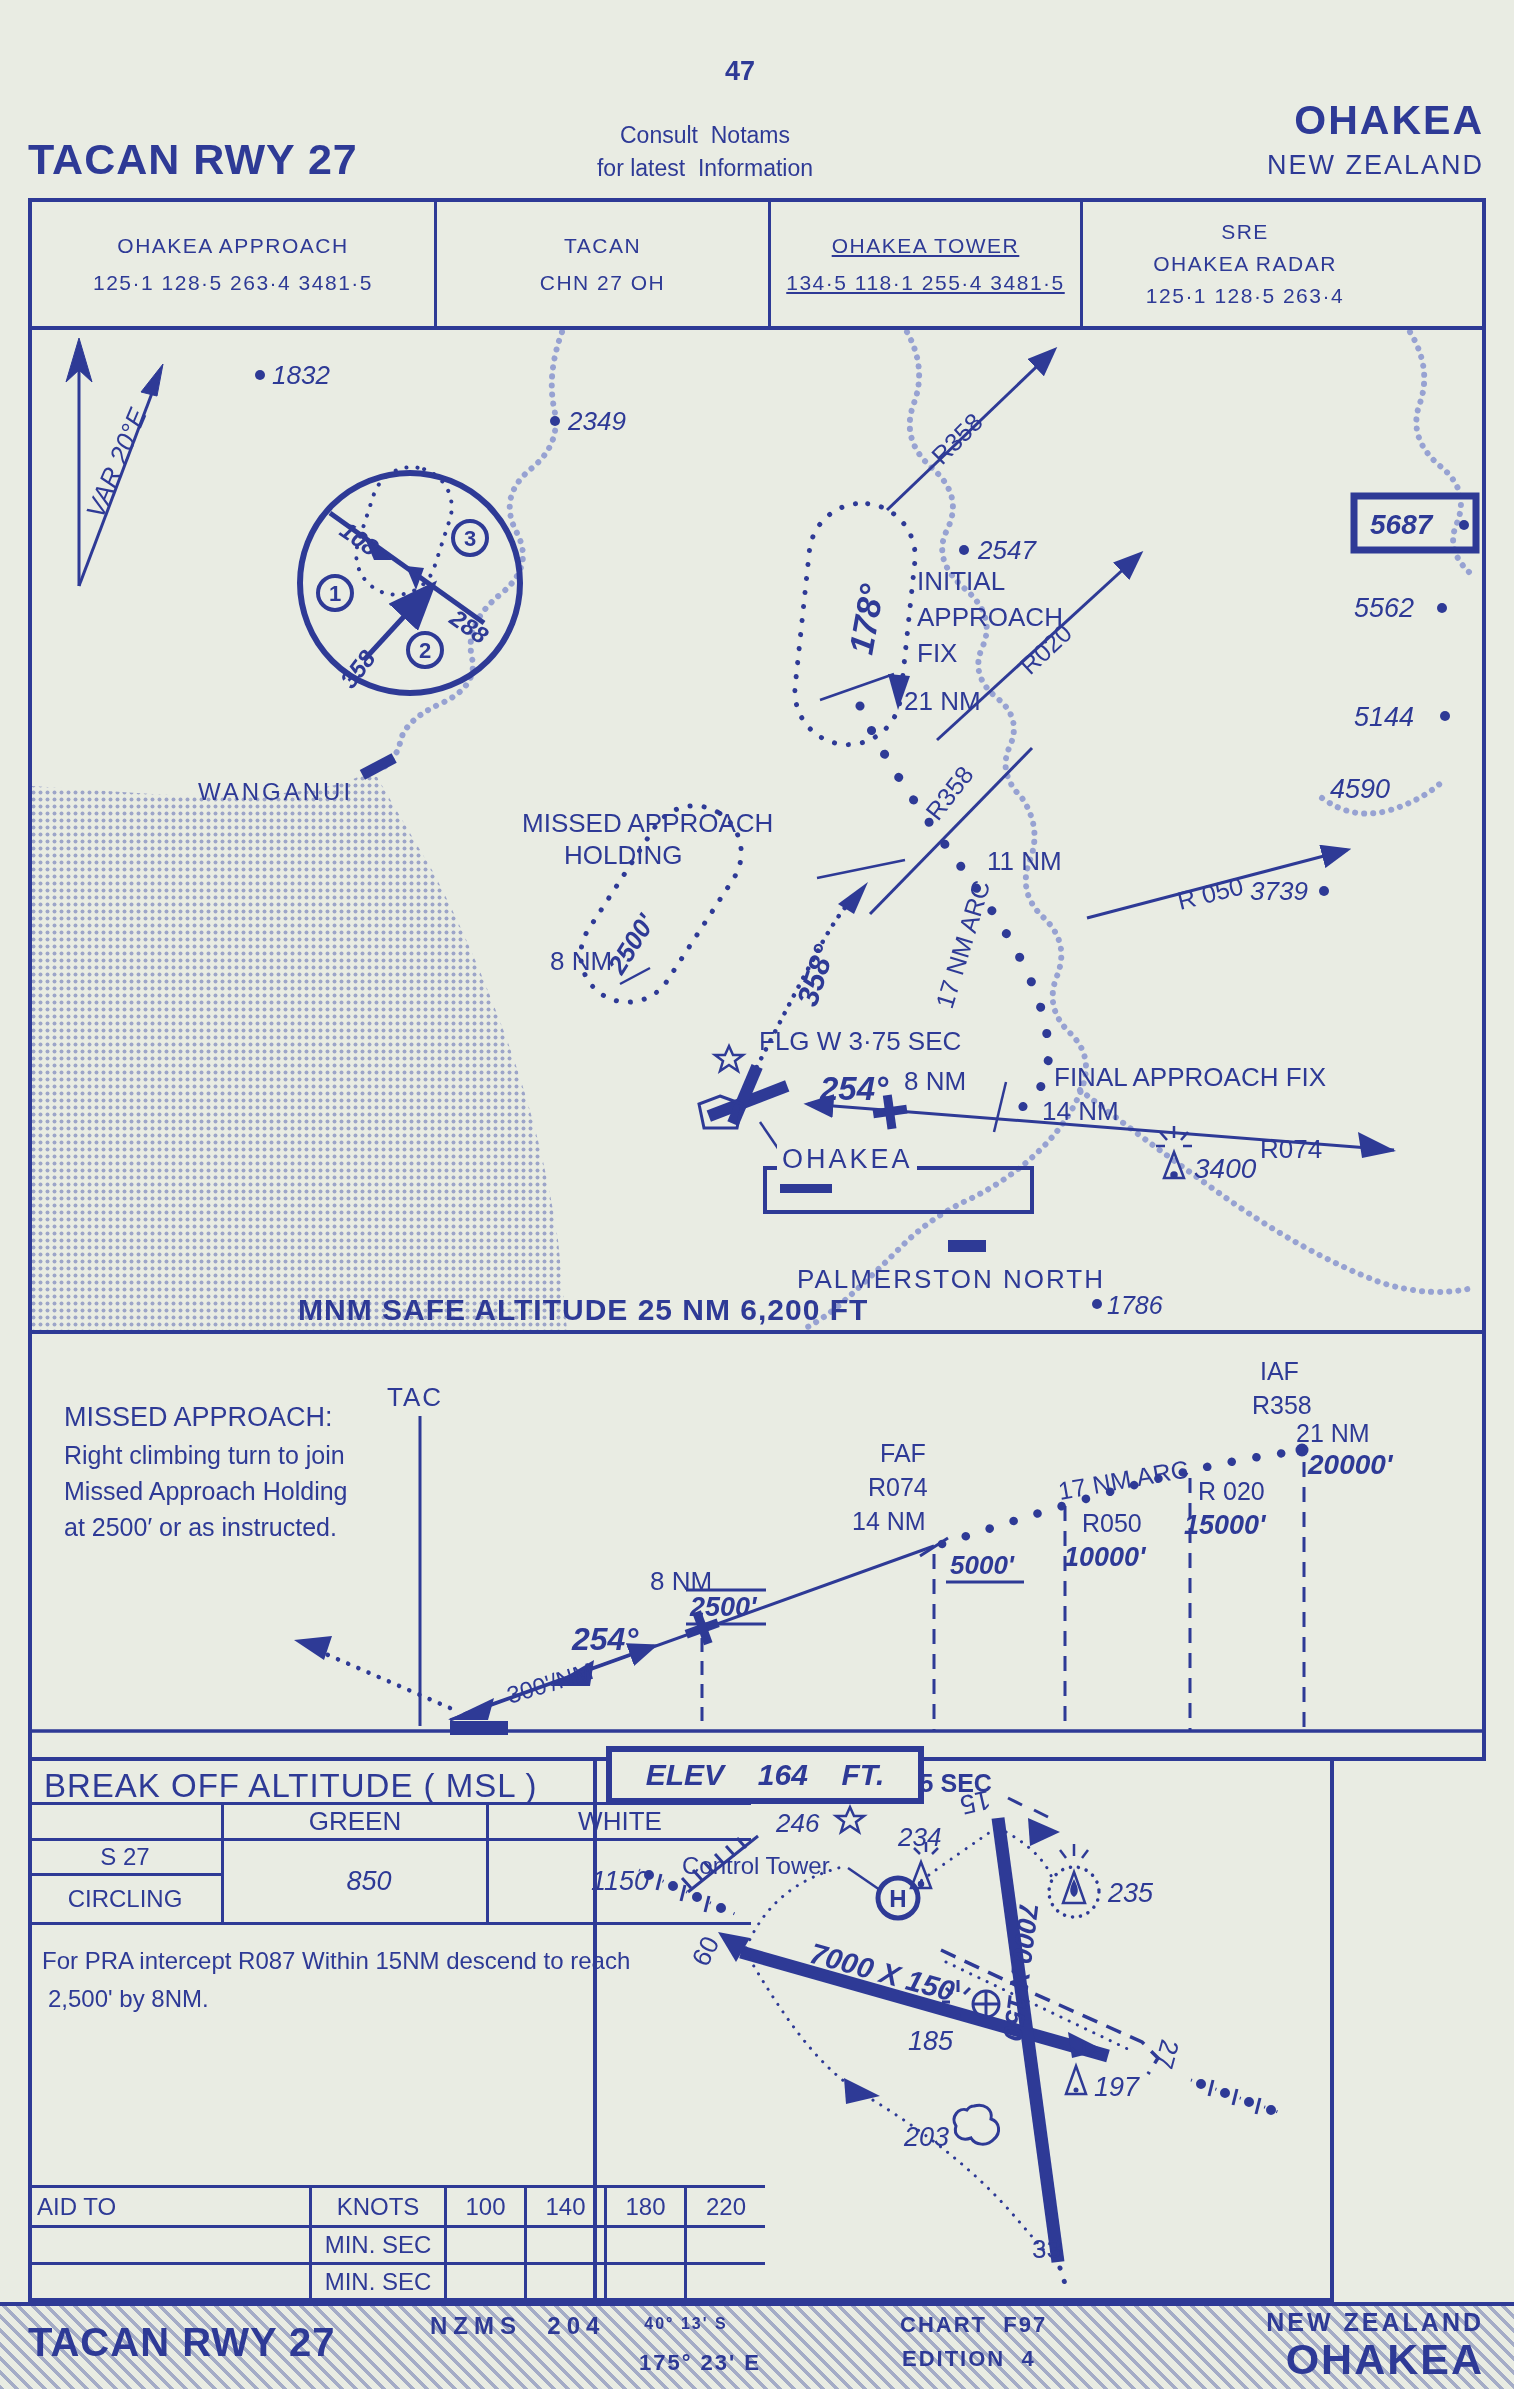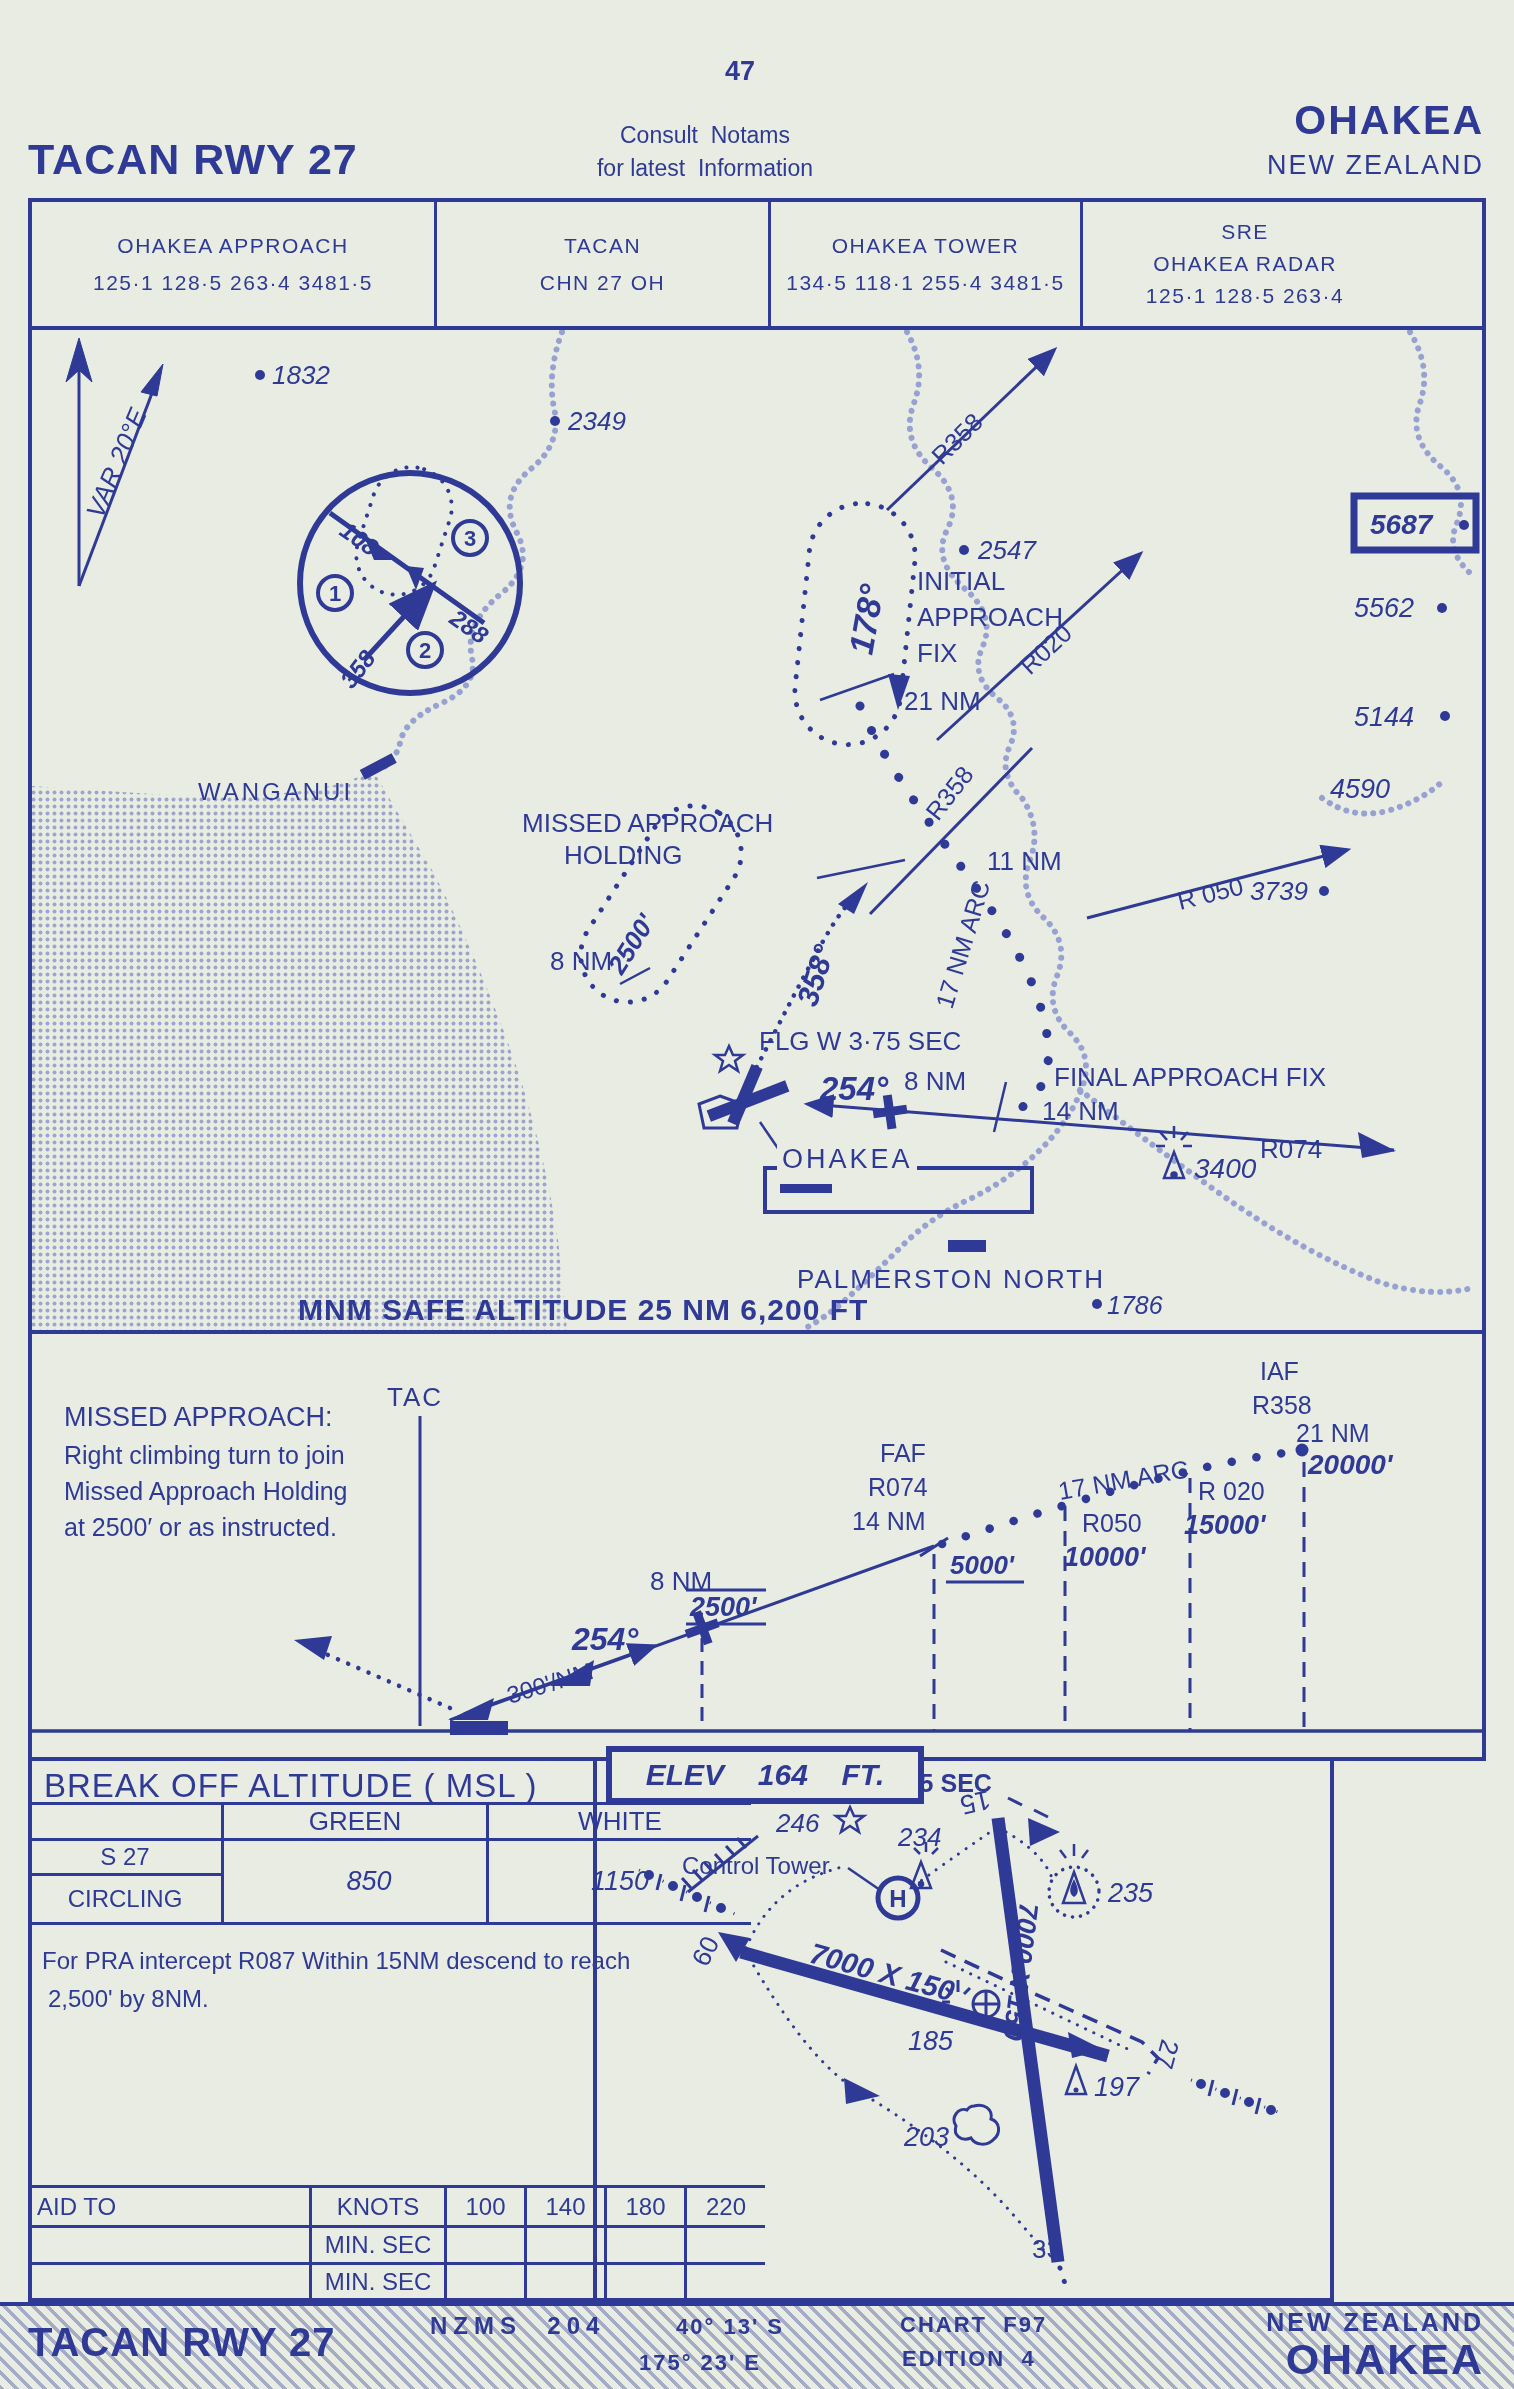--- a/index.html
+++ b/index.html
@@ -49,21 +49,21 @@
 
   <div class="frame freq-row" style="left:28px;top:198px;width:1458px;height:132px;">
     <div class="freq-cell" style="width:402px;">
       <span>OHAKEA   APPROACH</span>
       <span>125·1    128·5    263·4   3481·5</span>
     </div>
     <div class="freq-cell" style="width:334px;">
       <span>TACAN</span>
       <span>CHN   27   OH</span>
     </div>
-    <div class="freq-cell" style="width:312px;">
+    <div class="freq-cell" style="width:312px;text-decoration:underline;">
       <span>OHAKEA   TOWER</span>
       <span>134·5   118·1   255·4  3481·5</span>
     </div>
     <div class="freq-cell" style="width:327px;gap:8px;">
       <span>SRE</span>
       <span>OHAKEA    RADAR</span>
       <span>125·1    128·5    263·4</span>
     </div>
   </div>
 
@@ -457,21 +457,21 @@
 
   <div class="elevbox">
     <span>ELEV</span>
     <span>164</span>
     <span>FT.</span>
   </div>
 
   <div class="footer">
     <div class="t b" style="left:28px;top:16px;font-size:40px;letter-spacing:1px;">TACAN RWY 27</div>
     <div class="t b" style="left:430px;top:8px;font-size:24px;letter-spacing:6px;">NZMS  204</div>
-    <div class="t b ctr" style="left:640px;top:10px;width:180px;font-size:22px;letter-spacing:2px;">40° 13' S</div>
+    <div class="t b ctr" style="left:596px;top:10px;width:180px;font-size:16px;letter-spacing:2px;">40° 13' S</div>
     <div class="t b ctr" style="left:610px;top:46px;width:180px;font-size:22px;letter-spacing:2px;">175° 23' E</div>
     <div class="t b" style="left:900px;top:8px;font-size:22px;letter-spacing:2px;">CHART  F97</div>
     <div class="t b" style="left:902px;top:42px;font-size:22px;letter-spacing:2px;">EDITION  4</div>
     <div class="t b rt" style="left:1180px;top:4px;width:304px;font-size:25px;letter-spacing:3px;">NEW ZEALAND</div>
     <div class="t b rt" style="left:1180px;top:32px;width:304px;font-size:43px;letter-spacing:2px;">OHAKEA</div>
   </div>
 
 </div>
 
 </body></html>

